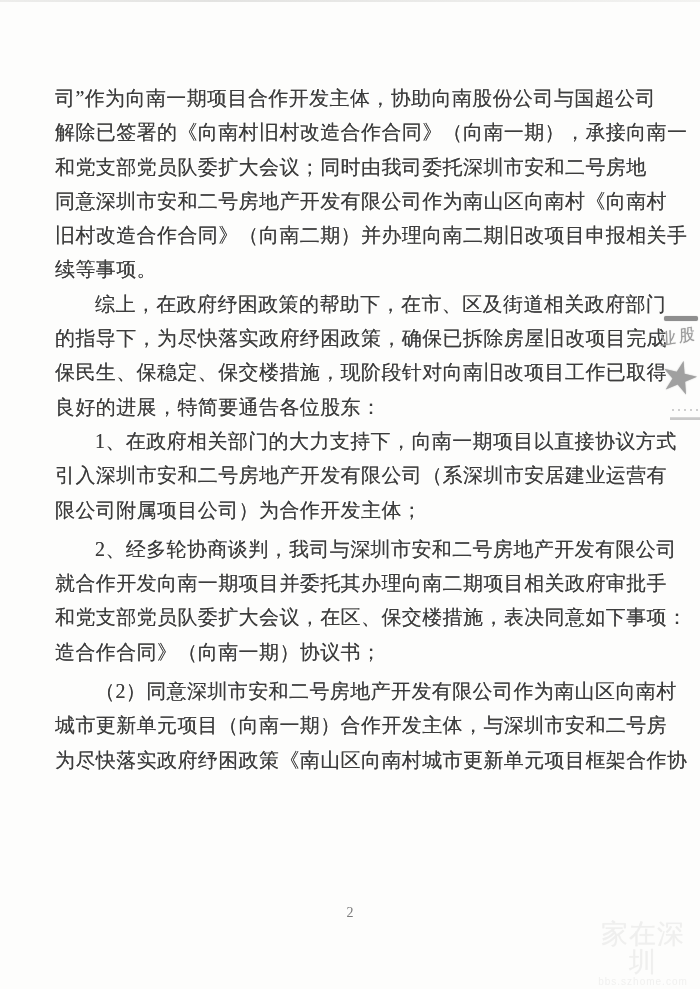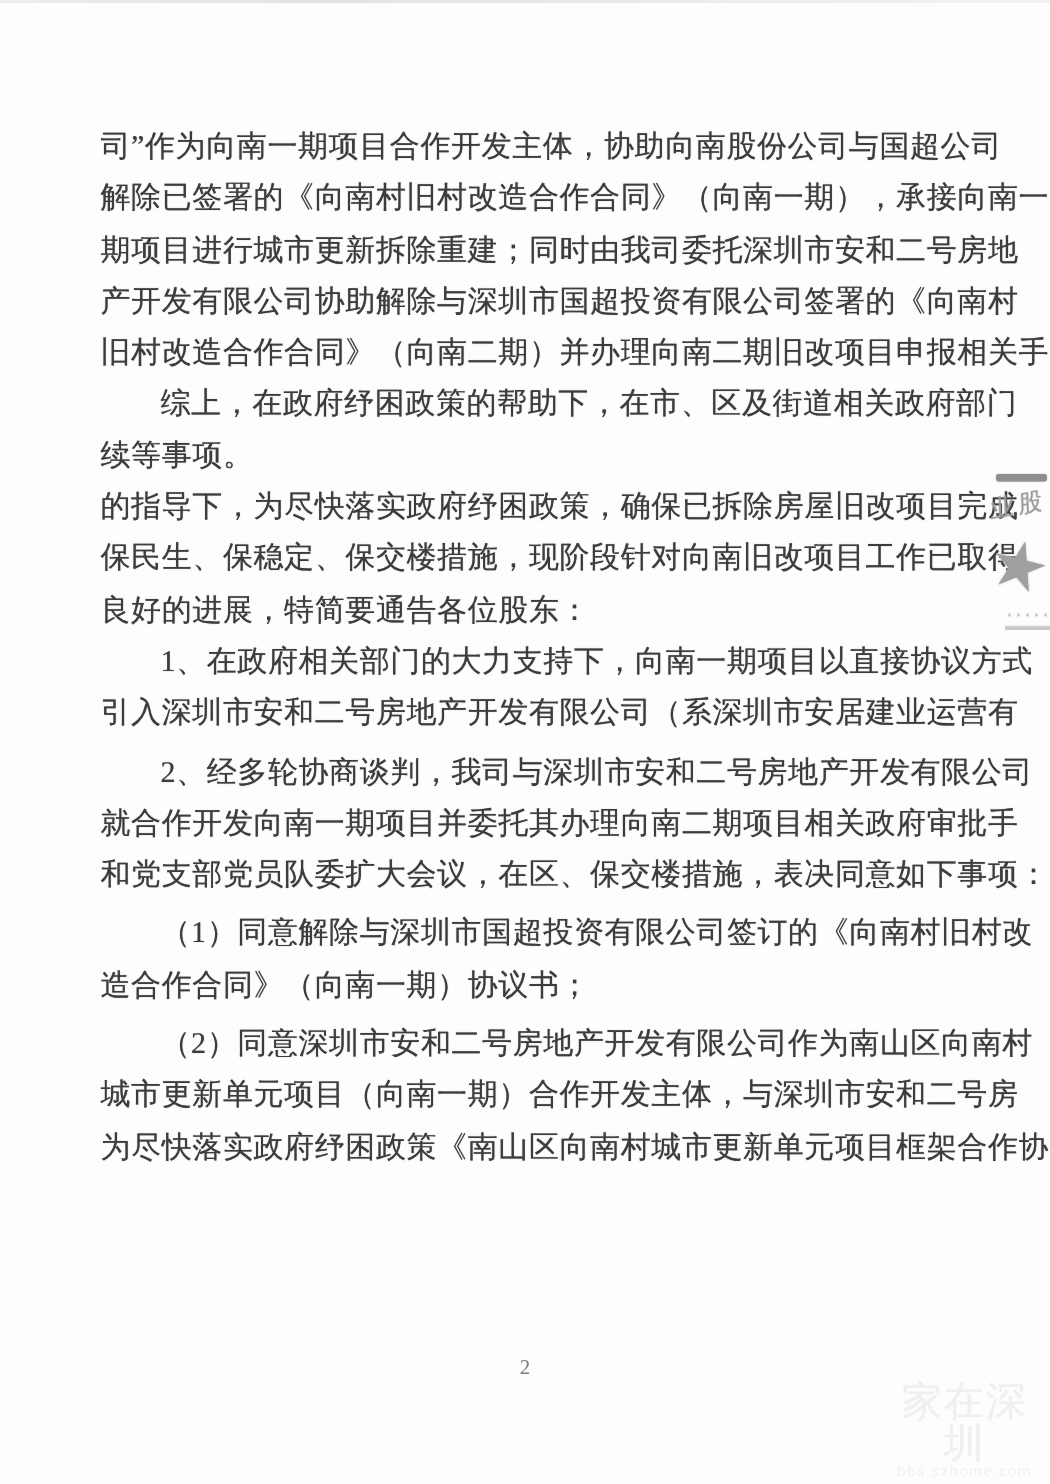--- a/index.html
+++ b/index.html
@@ -15,21 +15,21 @@
     overflow: hidden;
   }
   .scan-edge-top {
     position: absolute; top: 0; left: 0;
     width: 100%; height: 2px;
     background: linear-gradient(to right, #e9e9e7, #dcdcda 30%, #e8e8e6 70%, #efefed);
     opacity: .8;
   }
   .body-text {
     position: absolute;
-    left: 67px; top: 81px;
+    left: 55px; top: 81px;
     width: 593px;
     color: #3c3c3c;
     font-size: 20px;
     text-shadow: 0 0 0.6px rgba(70,70,70,.75);
   }
   .ln {
     height: 34.3px;
     line-height: 34.3px;
     white-space: nowrap;
     letter-spacing: 0.4px;
@@ -117,34 +117,34 @@
 </head>
 <body>
 
 <div class="page">
 
   <div class="scan-edge-top"></div>
 
   <div class="body-text">
     <div class="ln">司”作为向南一期项目合作开发主体，协助向南股份公司与国超公司</div>
     <div class="ln">解除已签署的《向南村旧村改造合作合同》（向南一期），承接向南一</div>
-    <div class="ln">期项目进行城市更新拆除重建；同时由我司委托深圳市安和二号房地</div>
-    <div class="ln">产开发有限公司协助解除与深圳市国超投资有限公司签署的《向南村</div>
+    <div class="ln">和党支部党员队委扩大会议；同时由我司委托深圳市安和二号房地</div>
+    <div class="ln">同意深圳市安和二号房地产开发有限公司作为南山区向南村《向南村</div>
     <div class="ln">旧村改造合作合同》（向南二期）并办理向南二期旧改项目申报相关手</div>
+    <div class="ln">续等事项。</div>
     <div class="ln indent">综上，在政府纾困政策的帮助下，在市、区及街道相关政府部门</div>
-    <div class="ln">续等事项。</div>
     <div class="ln">的指导下，为尽快落实政府纾困政策，确保已拆除房屋旧改项目完成</div>
     <div class="ln">保民生、保稳定、保交楼措施，现阶段针对向南旧改项目工作已取得</div>
     <div class="ln">良好的进展，特简要通告各位股东：</div>
     <div class="ln indent">1、在政府相关部门的大力支持下，向南一期项目以直接协议方式</div>
     <div class="ln">引入深圳市安和二号房地产开发有限公司（系深圳市安居建业运营有</div>
+    <div class="ln">限公司附属项目公司）为合作开发主体；</div>
     <div class="ln indent gap">2、经多轮协商谈判，我司与深圳市安和二号房地产开发有限公司</div>
     <div class="ln">就合作开发向南一期项目并委托其办理向南二期项目相关政府审批手</div>
     <div class="ln">和党支部党员队委扩大会议，在区、保交楼措施，表决同意如下事项：</div>
-    <div class="ln indent gap">（1）同意解除与深圳市国超投资有限公司签订的《向南村旧村改</div>
     <div class="ln">造合作合同》（向南一期）协议书；</div>
     <div class="ln indent gap">（2）同意深圳市安和二号房地产开发有限公司作为南山区向南村</div>
     <div class="ln">城市更新单元项目（向南一期）合作开发主体，与深圳市安和二号房</div>
     <div class="ln">为尽快落实政府纾困政策《南山区向南村城市更新单元项目框架合作协</div>
   </div>
 
   <div class="page-number">2</div>
 
   <div class="seal-fragment">
     <div class="seal-bar"></div>

